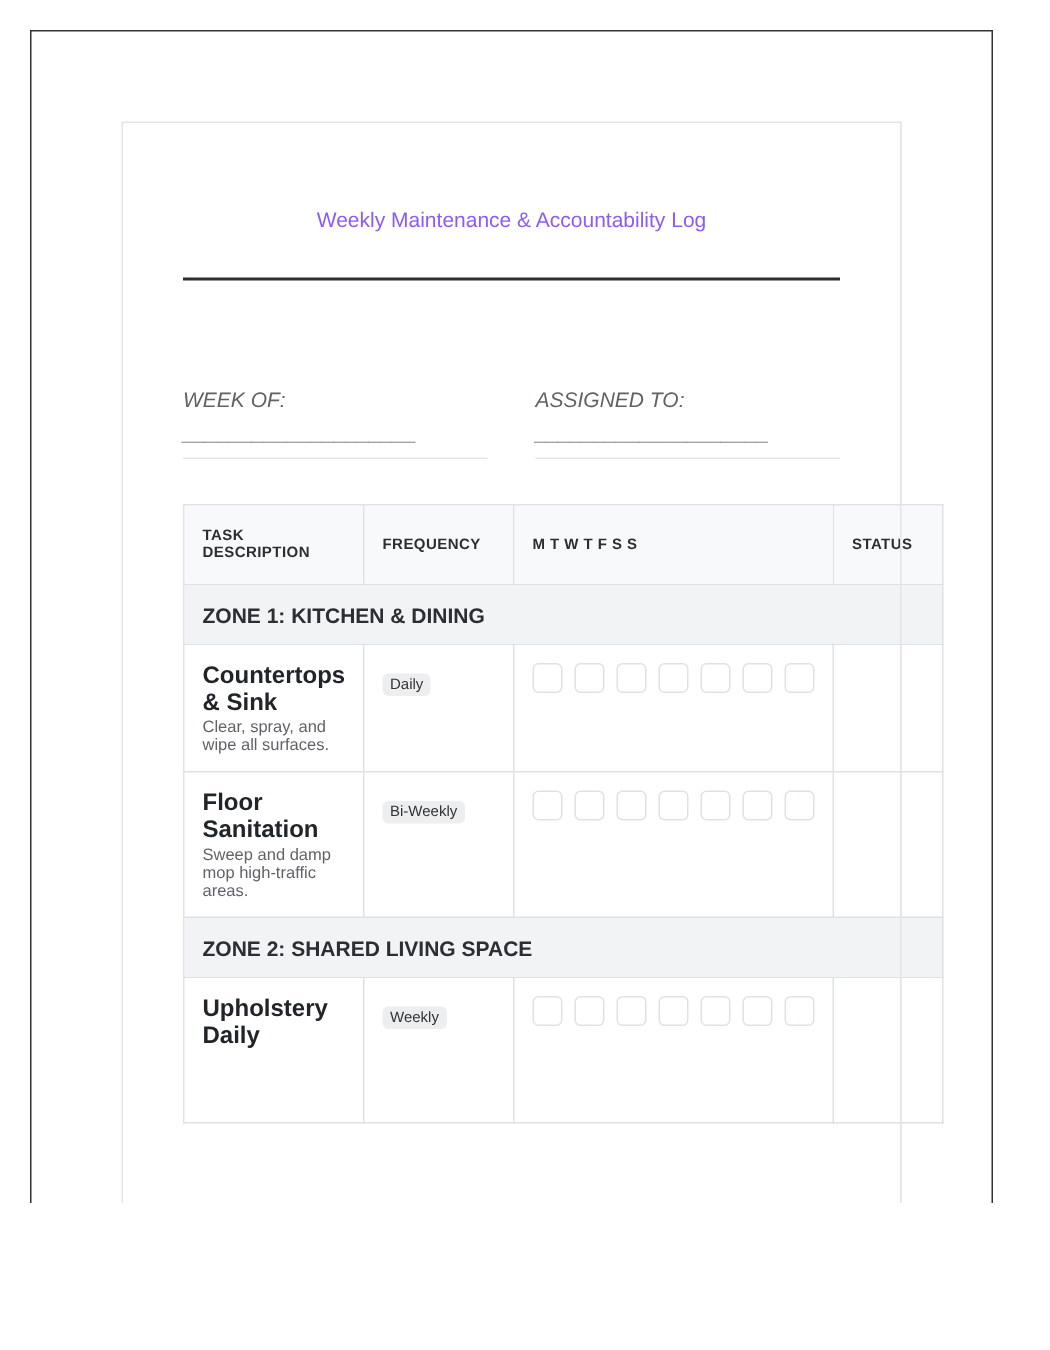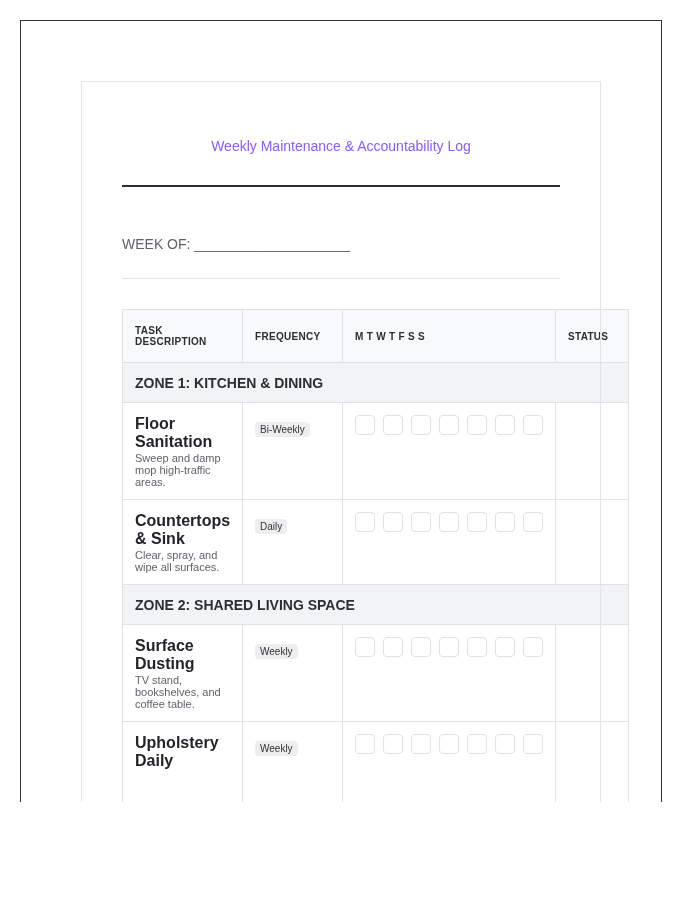--- a/index.html
+++ b/index.html
@@ -31,21 +31,21 @@
     letter-spacing: 3px; color: #2b2f33;
   }
   .subtitle {
     text-align: center; font-size: 14px; color: #8b5cf6;
     margin-top: 16px;
   }
   .divider {
     margin-top: 31px; height: 2px; background: #2b2f33; width: 438px;
   }
   .meta {
-    display: flex; gap: 32px; margin-top: 46px; width: 438px;
+    display: flex; gap: 32px; margin-top: 68px; width: 438px; font-style: italic;
   }
   .meta-field {
     flex: 1; font-size: 14px; color: #5f6368;
     border-bottom: 1px solid #e2e5e8; padding-bottom: 6px;
     line-height: 22px; min-height: 46px;
   }
   .meta-field .line { color: #5f6368; }
   table.chores {
     margin-top: 30px;
     border-collapse: collapse;
@@ -90,20 +90,24 @@
 <body>
 
 <div class="viewport">
   <div class="page">
     <div class="subtitle">Weekly Maintenance &amp; Accountability Log</div>
     <div class="divider"></div>
 
     <div class="meta">
       <div class="meta-field">
         <span>WEEK OF:</span>
+        <span class="line">____________________</span>
+      </div>
+      <div class="meta-field">
+        <span>ASSIGNED TO:</span><br>
         <span class="line">____________________</span>
       </div>
     </div>
 
     <table class="chores">
       <colgroup>
         <col style="width:120px">
           <col style="width:100px">
           <col style="width:213px">
           <col style="width:73px">
@@ -117,20 +121,42 @@
           <th>FREQUENCY</th>
           <th>M T W T F S S</th>
           <th>STATUS</th>
         </tr>
       </thead>
       <tbody>
         <tr class="zone">
           <td colspan="4">ZONE 1: KITCHEN &amp; DINING</td>
         </tr>
 
+        <tr class="data-row r1">
+          <td class="task">
+            <div class="task-title">Countertops &amp; Sink</div>
+            <div class="task-desc">Clear, spray, and wipe all surfaces.</div>
+          </td>
+          <td class="freq">
+            <span class="badge">Daily</span>
+          </td>
+          <td class="days">
+            <div class="boxes">
+              <div class="box"></div>
+              <div class="box"></div>
+              <div class="box"></div>
+              <div class="box"></div>
+              <div class="box"></div>
+              <div class="box"></div>
+              <div class="box"></div>
+            </div>
+          </td>
+          <td class="status"></td>
+        </tr>
+
         <tr class="data-row r2">
           <td class="task">
             <div class="task-title">Floor Sanitation</div>
             <div class="task-desc">Sweep and damp mop high-traffic areas.</div>
           </td>
           <td class="freq">
             <span class="badge">Bi-Weekly</span>
           </td>
           <td class="days">
             <div class="boxes">
@@ -139,67 +165,24 @@
               <div class="box"></div>
               <div class="box"></div>
               <div class="box"></div>
               <div class="box"></div>
               <div class="box"></div>
             </div>
           </td>
           <td class="status"></td>
         </tr>
 
-        <tr class="data-row r1">
-          <td class="task">
-            <div class="task-title">Countertops &amp; Sink</div>
-            <div class="task-desc">Clear, spray, and wipe all surfaces.</div>
-          </td>
-          <td class="freq">
-            <span class="badge">Daily</span>
-          </td>
-          <td class="days">
-            <div class="boxes">
-              <div class="box"></div>
-              <div class="box"></div>
-              <div class="box"></div>
-              <div class="box"></div>
-              <div class="box"></div>
-              <div class="box"></div>
-              <div class="box"></div>
-            </div>
-          </td>
-          <td class="status"></td>
-        </tr>
-
         <tr class="zone">
           <td colspan="4">ZONE 2: SHARED LIVING SPACE</td>
         </tr>
 
-        <tr class="data-row r3">
-          <td class="task">
-            <div class="task-title">Surface Dusting</div>
-            <div class="task-desc">TV stand, bookshelves, and coffee table.</div>
-          </td>
-          <td class="freq">
-            <span class="badge">Weekly</span>
-          </td>
-          <td class="days">
-            <div class="boxes">
-              <div class="box"></div>
-              <div class="box"></div>
-              <div class="box"></div>
-              <div class="box"></div>
-              <div class="box"></div>
-              <div class="box"></div>
-              <div class="box"></div>
-            </div>
-          </td>
-          <td class="status"></td>
-        </tr>
 
         <tr class="data-row r4">
           <td class="task">
             <div class="task-title">Upholstery Daily</div>
             <div class="task-desc"></div>
           </td>
           <td class="freq">
             <span class="badge">Weekly</span>
           </td>
           <td class="days">

